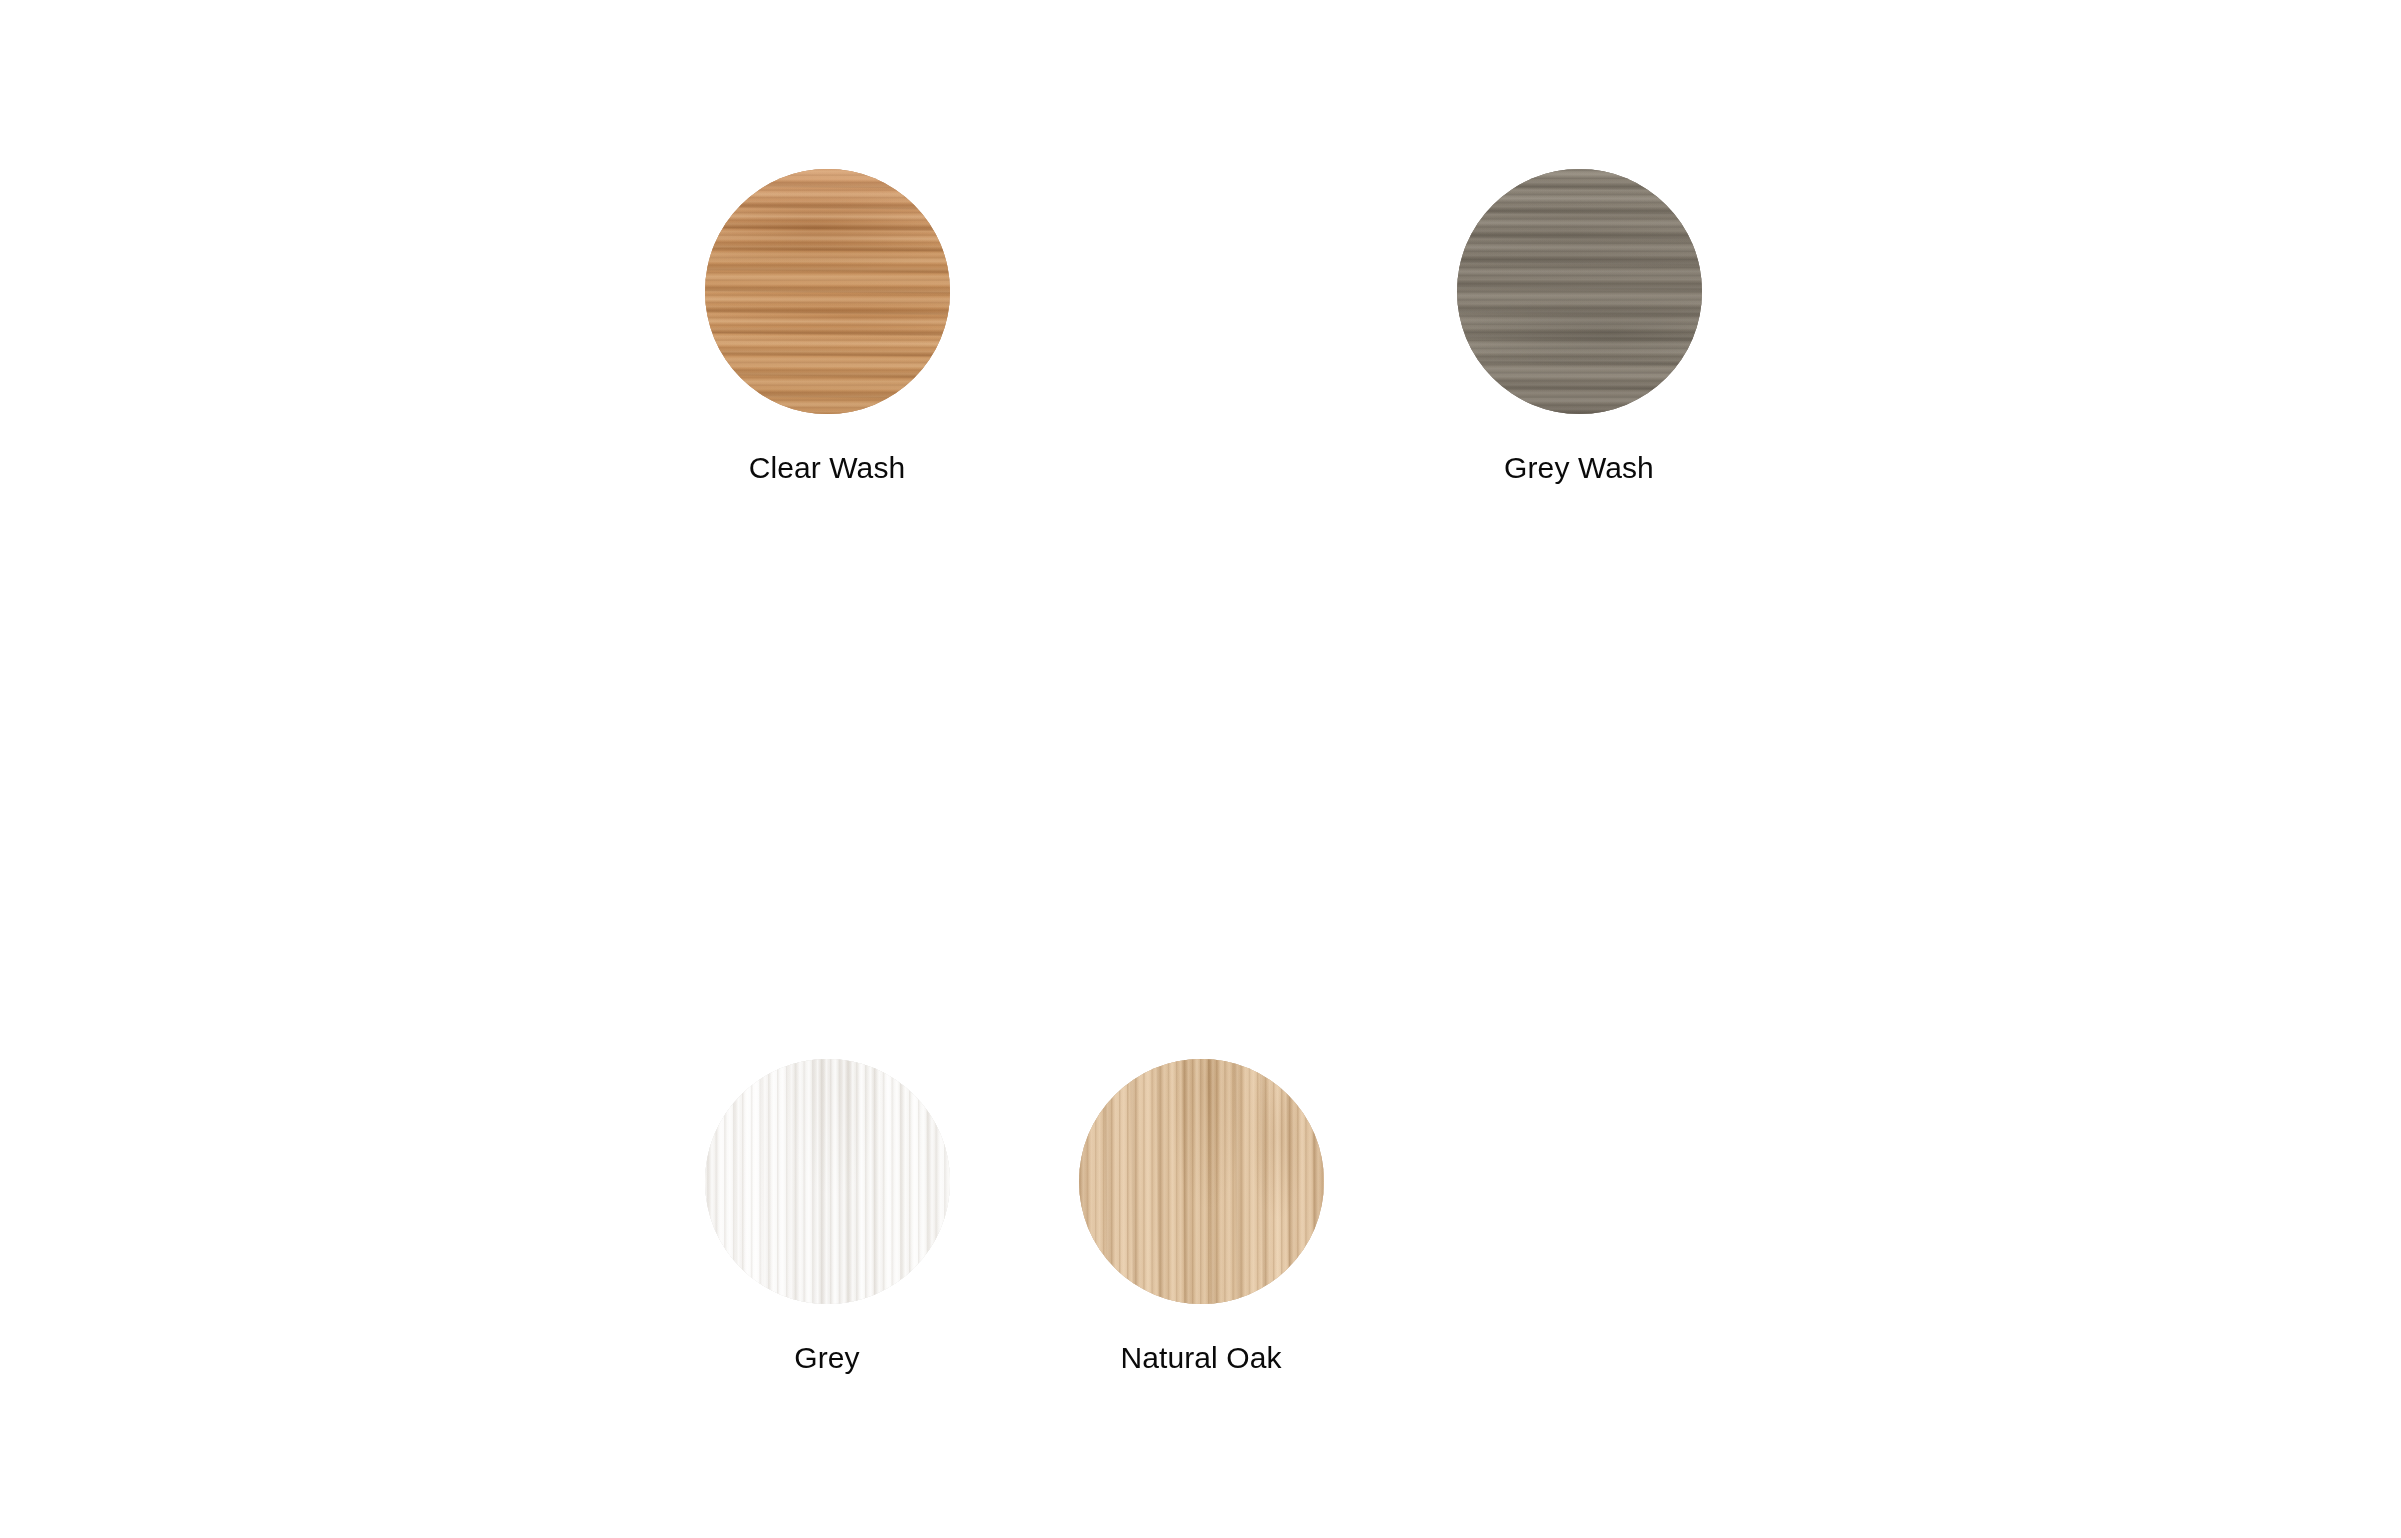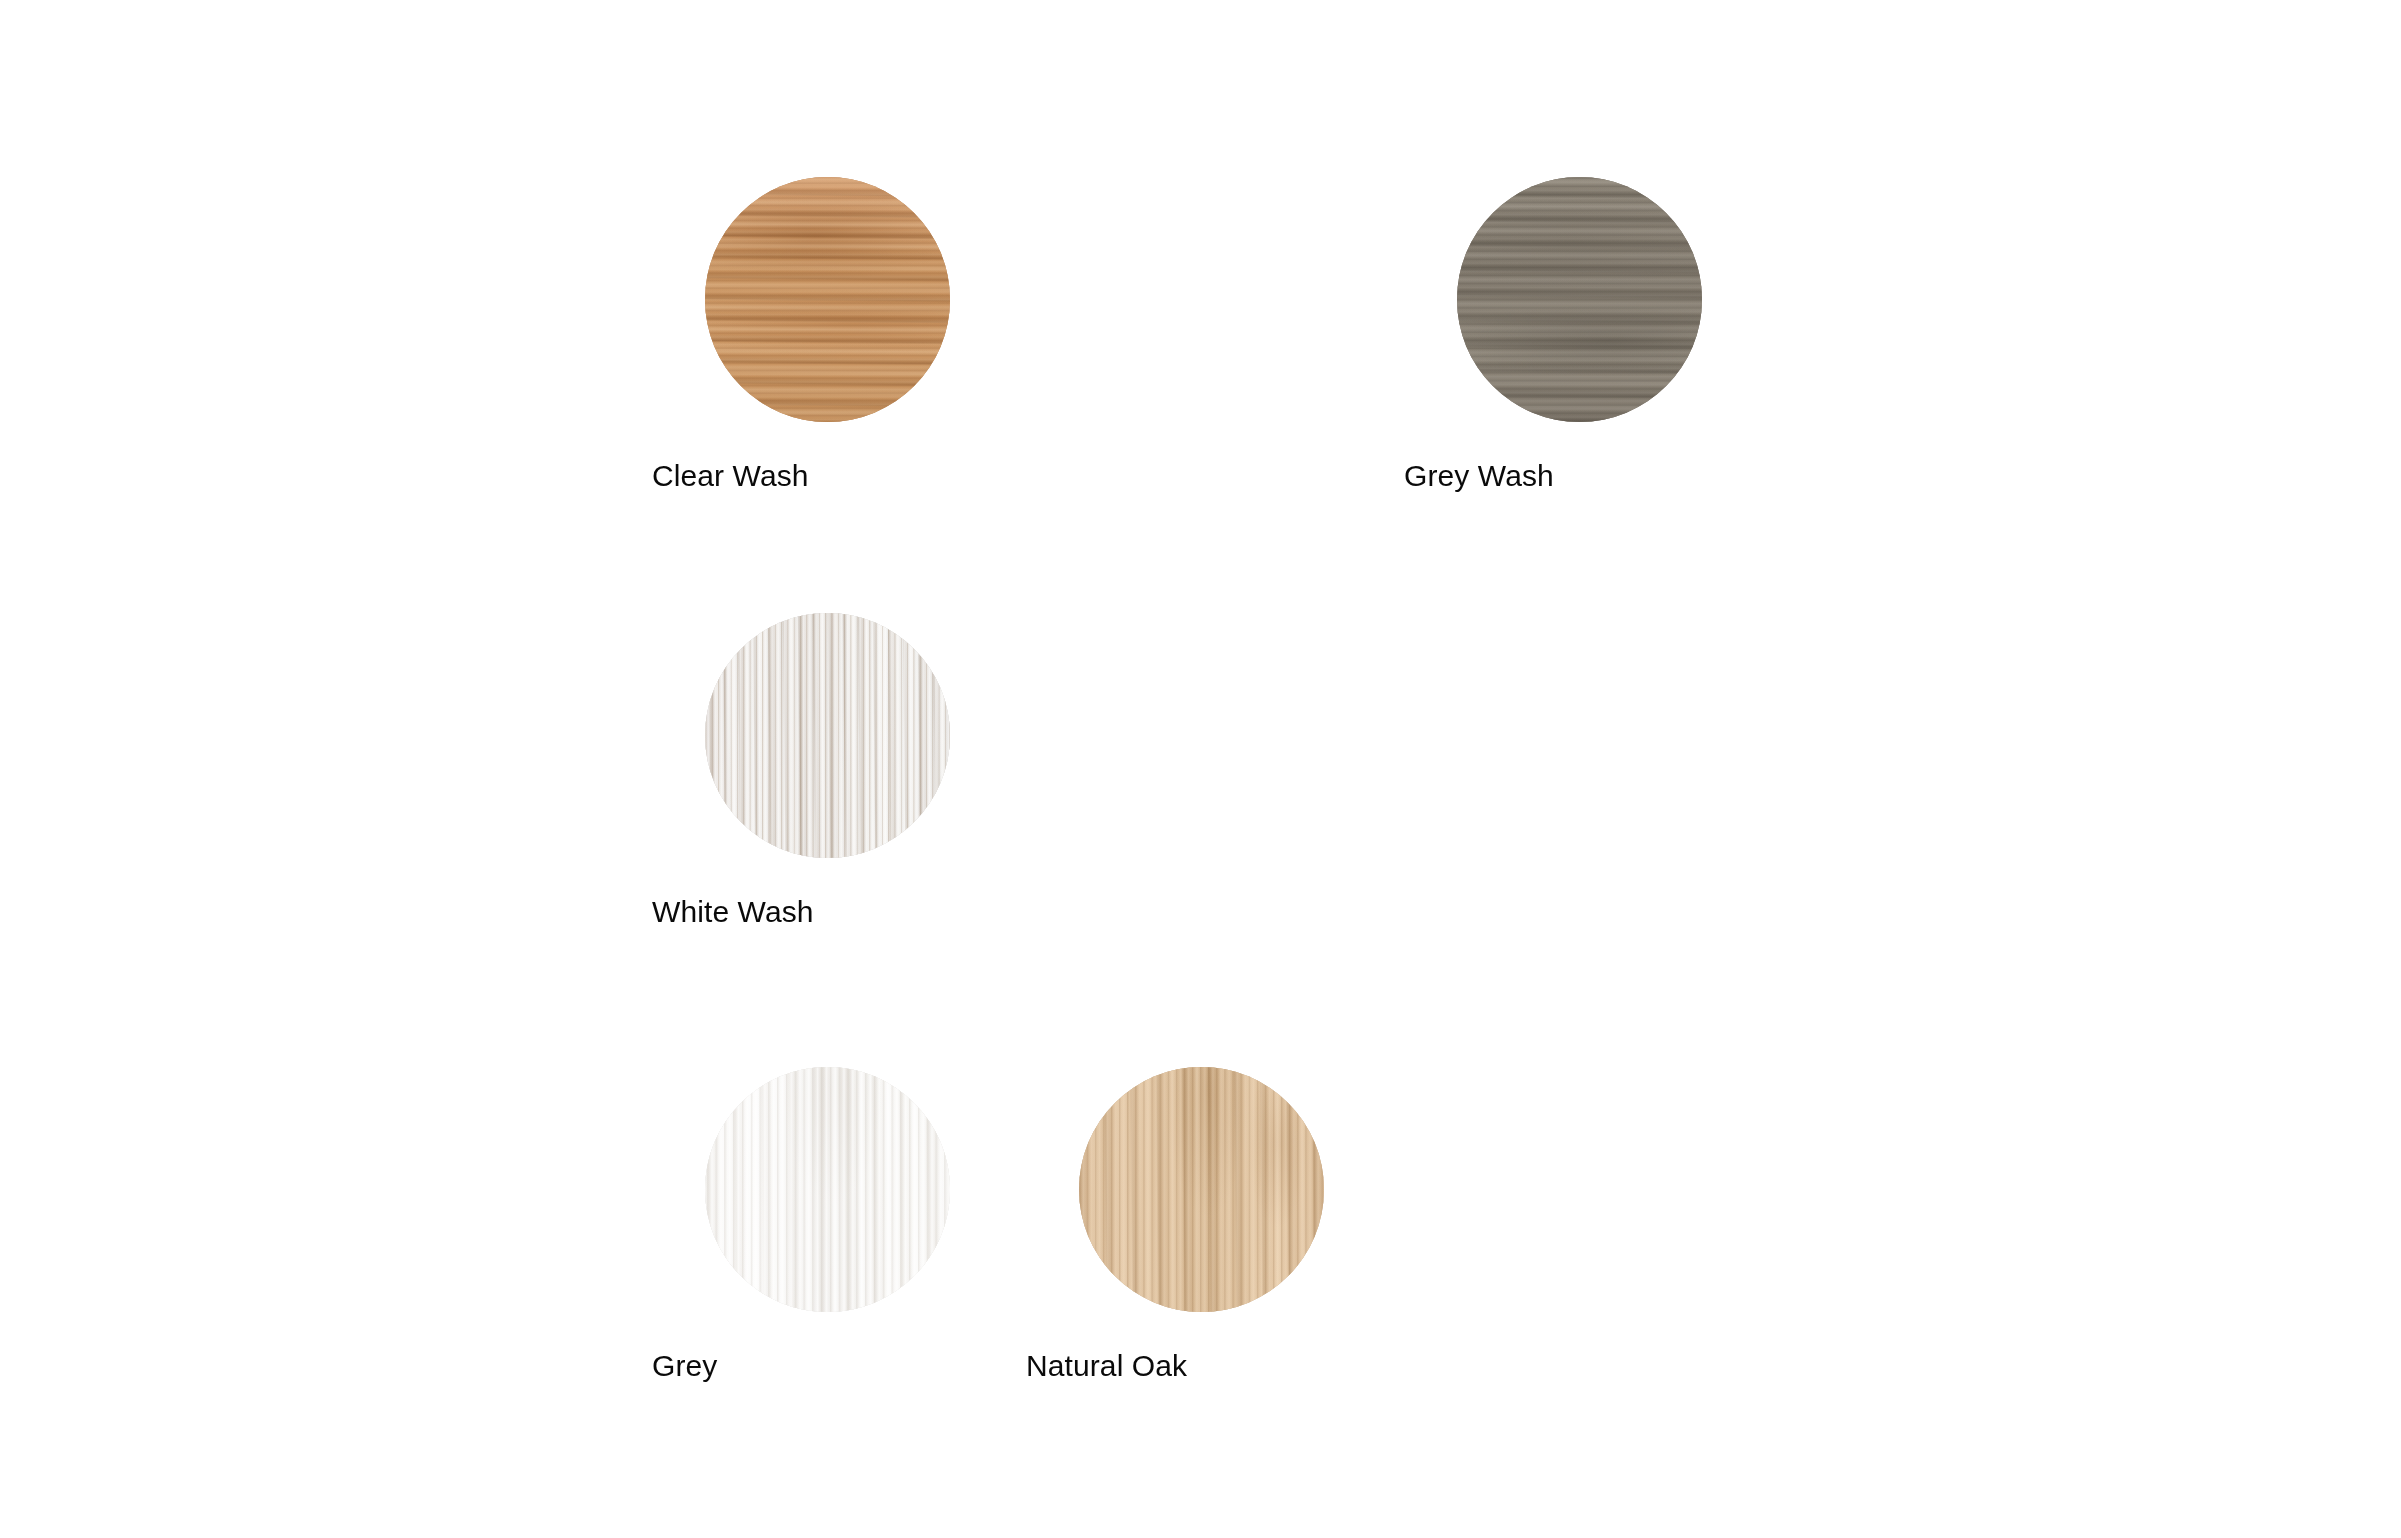--- a/index.html
+++ b/index.html
@@ -29,23 +29,24 @@
     left: 0;
     width: 2401px;
     height: 450px;
   }
   .swatch-row.row-1 { top: 161px; }
   .swatch-row.row-2 { top: 597px; }
   .swatch-row.row-3 { top: 1051px; }
 
   .swatch-cell {
     position: absolute;
-    top: 16px;
+    top: 8px;
     width: 350px;
     margin-left: -175px;
+    text-align: center;
   }
   .swatch-cell.col-1 { left: 827px; }
   .swatch-cell.col-2 { left: 1201px; }
   .swatch-cell.col-3 { left: 1579px; }
 
   .swatch-disc {
     width: 245px;
     height: 245px;
     border-radius: 50%;
     margin: 0 auto;
@@ -275,26 +276,20 @@
       <div class="swatch-disc">
         <div class="grain grain-grey-wash"></div>
       </div>
       <div class="swatch-label">Grey Wash</div>
     </div>
 
   </div>
 
   <div class="swatch-row row-2">
 
-    <div class="swatch-cell col-1">
-      <div class="swatch-disc">
-        <div class="grain grain-white-wash"></div>
-      </div>
-      <div class="swatch-label">White Wash</div>
-    </div>
 
 
 
   </div>
 
   <div class="swatch-row row-3">
 
     <div class="swatch-cell col-1">
       <div class="swatch-disc">
         <div class="grain grain-white"></div>

